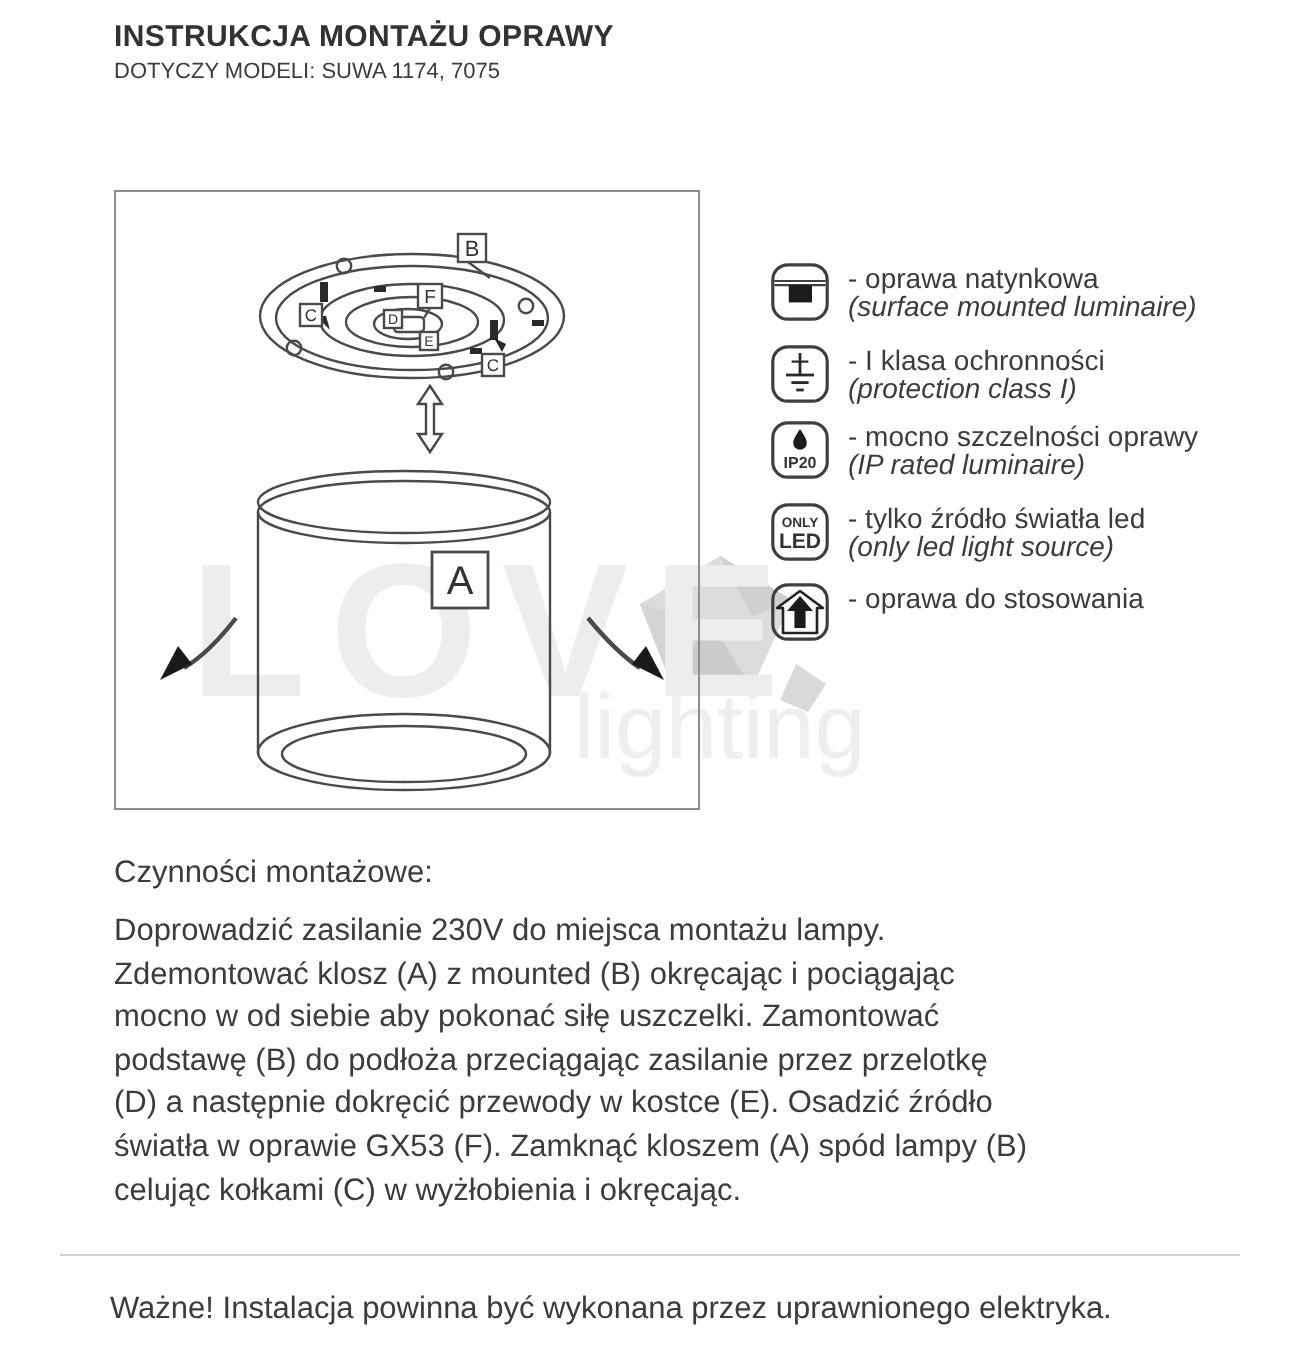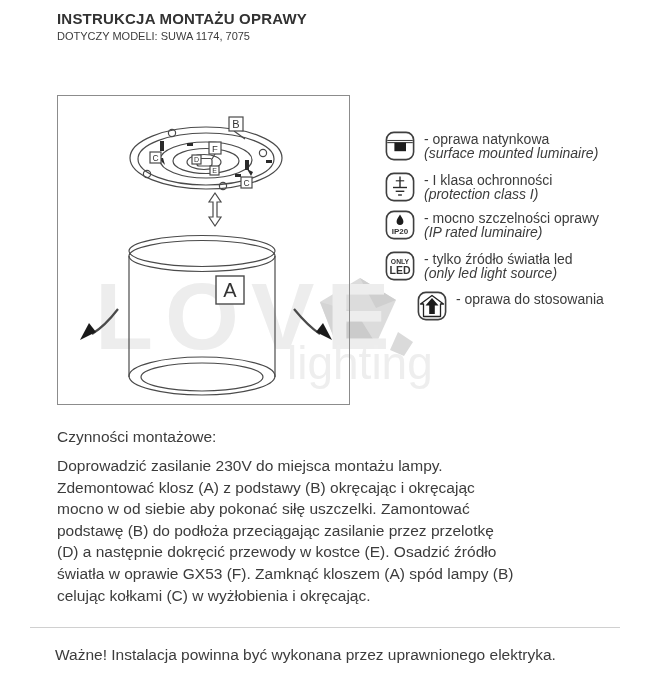--- a/index.html
+++ b/index.html
@@ -22,21 +22,21 @@
   .dbox{position:absolute;left:57px;top:95px;width:291px;height:308px;
         border:1px solid #8c8c8c;z-index:1;}
   .dbox svg{display:block;}
 
   
   .legend{position:absolute;left:385px;top:131px;width:240px;z-index:1;}
   .lrow{position:absolute;left:0;display:flex;}
   .lrow .ic{width:30px;height:30px;flex:0 0 30px;}
   .lrow .txt{margin-left:9px;padding-top:2px;font-size:14px;line-height:13.6px;color:#3c3c3c;}
   .lrow .en{font-style:italic;}
-  .r1{top:0;} .r2{top:41px;} .r3{top:79px;} .r4{top:120px;} .r5{top:160px;margin-left:32px;}
+  .r1{top:0;} .r2{top:41px;} .r3{top:79px;} .r4{top:120px;} .r5{top:160px;}
 
   
   .instr{position:absolute;left:57px;top:428px;width:545px;z-index:1;
          font-size:15.5px;color:#3c3c3c;}
   .instr .h{margin-bottom:9px;}
   .instr .line{line-height:21.6px;}
 
   
   .divider{position:absolute;left:30px;top:627px;width:590px;height:1px;background:#d0d0d0;z-index:1;}
   .warning{position:absolute;left:55px;top:646px;font-size:15.5px;color:#3c3c3c;z-index:1;}
@@ -202,21 +202,21 @@
       </svg>
       <div class="txt">
         <div>- oprawa do stosowania</div>
       </div>
     </div>
   </div>
 
   <div class="instr">
     <div class="h">Czynności montażowe:</div>
     <div class="line">Doprowadzić zasilanie 230V do miejsca montażu lampy.</div>
-    <div class="line">Zdemontować klosz (A) z podstawy (B) okręcając i okręcając</div>
+    <div class="line">Zdemontować klosz (A) z mounted (B) okręcając i pociągając</div>
     <div class="line">mocno w od siebie aby pokonać siłę uszczelki. Zamontować</div>
     <div class="line">podstawę (B) do podłoża przeciągając zasilanie przez przelotkę</div>
     <div class="line">(D) a następnie dokręcić przewody w kostce (E). Osadzić źródło</div>
     <div class="line">światła w oprawie GX53 (F). Zamknąć kloszem (A) spód lampy (B)</div>
     <div class="line">celując kołkami (C) w wyżłobienia i okręcając.</div>
   </div>
 
   <div class="divider"></div>
   <div class="warning">Ważne! Instalacja powinna być wykonana przez uprawnionego elektryka.</div>
 

